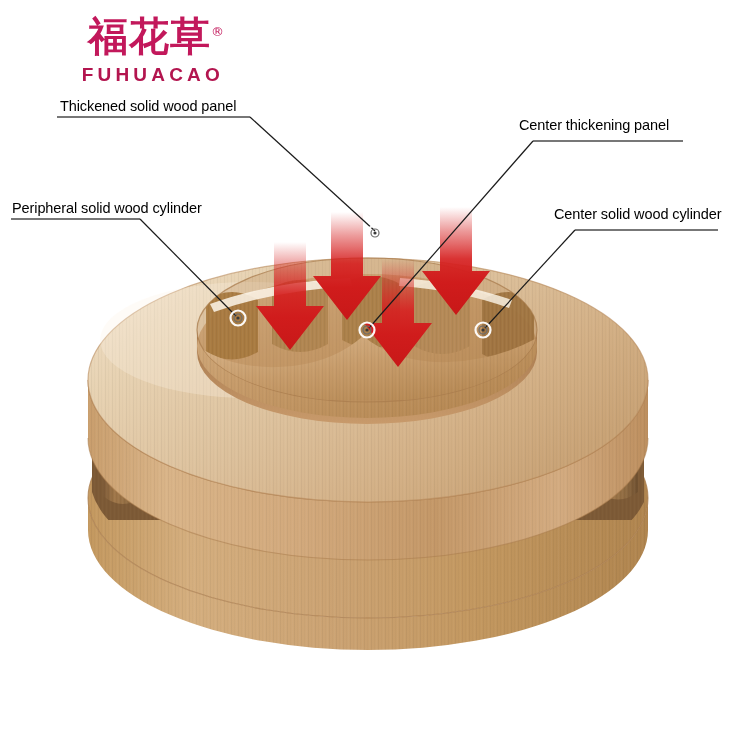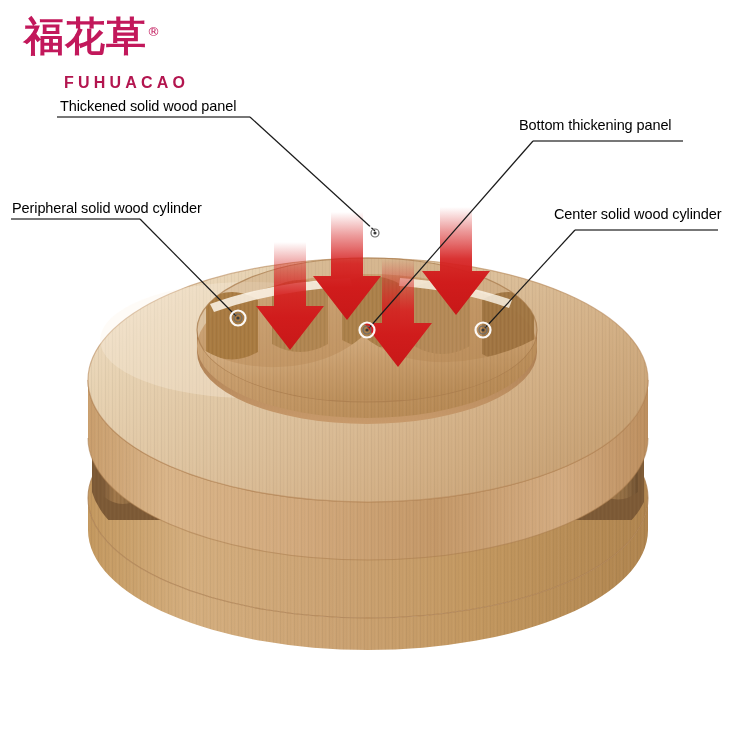--- a/index.html
+++ b/index.html
@@ -30,24 +30,24 @@
   #logo-mark {
     font-family: "DejaVu Sans", sans-serif;
     font-size: 40px;
     font-weight: bold;
     letter-spacing: 1px;
     line-height: 1;
     white-space: nowrap;
   }
   #logo-sub {
     font-family: "Liberation Sans", sans-serif;
-    font-size: 16px;
+    font-size: 19px;
     font-weight: bold;
     letter-spacing: 4.2px;
-    margin-top: 18px;
+    margin-top: 8px;
     margin-left: 40px;
   }
   #logo-reg {
     font-size: 13px;
     vertical-align: super;
     font-weight: normal;
     letter-spacing: 0;
   }
 
   
@@ -64,21 +64,21 @@
   .layer {
     position: absolute;
     left: 0;
     top: 0;
     width: 730px;
     height: 730px;
   }
   #art-layer { z-index: 2; }
   #callout-layer { z-index: 5; }
   #label-layer { z-index: 6; }
-  #logo { z-index: 7; }
+  #logo { z-index: 7; text-align: right; }
 </style>
 </head>
 <body>
 
 <div id="stage">
 
   <svg class="layer" id="art-layer" viewBox="0 0 730 730">
     <defs>
 
       <pattern id="grain" width="7" height="10" patternUnits="userSpaceOnUse">
@@ -312,21 +312,21 @@
         <circle cx="483" cy="330" r="1.6" fill="#3a3a3a"></circle>
       </g>
     </g>
   </svg>
 
   <div id="label-layer" class="layer" style="pointer-events:none;">
     <div class="callout-label" style="left:60px; top:98px;">Thickened solid wood panel</div>
 
     <div class="callout-label" style="left:12px; top:200px;text-align:right;">Peripheral solid wood cylinder</div>
 
-    <div class="callout-label" style="left:519px; top:117px;">Bottom thickening panel</div>
+    <div class="callout-label" style="left:519px; top:117px;">Center thickening panel</div>
 
     <div class="callout-label" style="left:541px; top:206px;margin-left:13px;">Center solid wood cylinder</div>
   </div>
 
   <div id="logo">
     <div id="logo-mark" style="color:#c2185b;">
       <span>福花草</span><span id="logo-reg">®</span>
     </div>
     <div id="logo-sub" style="color:#b3154f;">FUHUACAO</div>
   </div>

